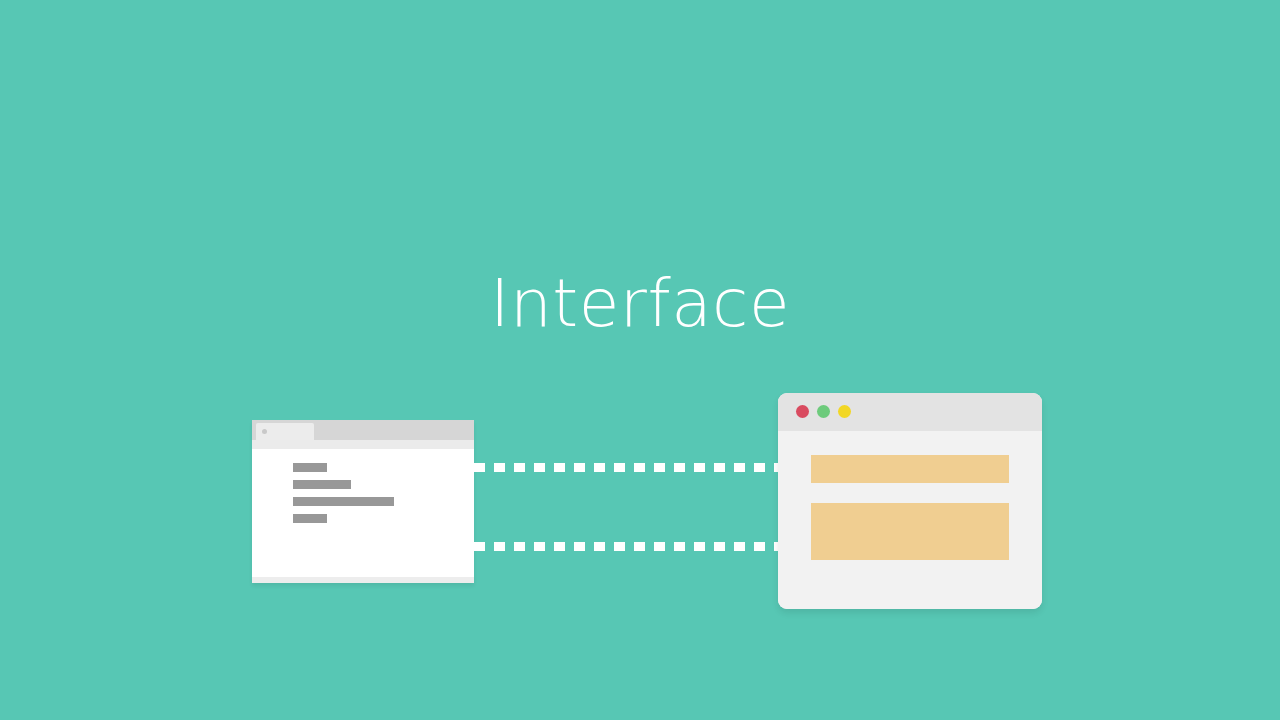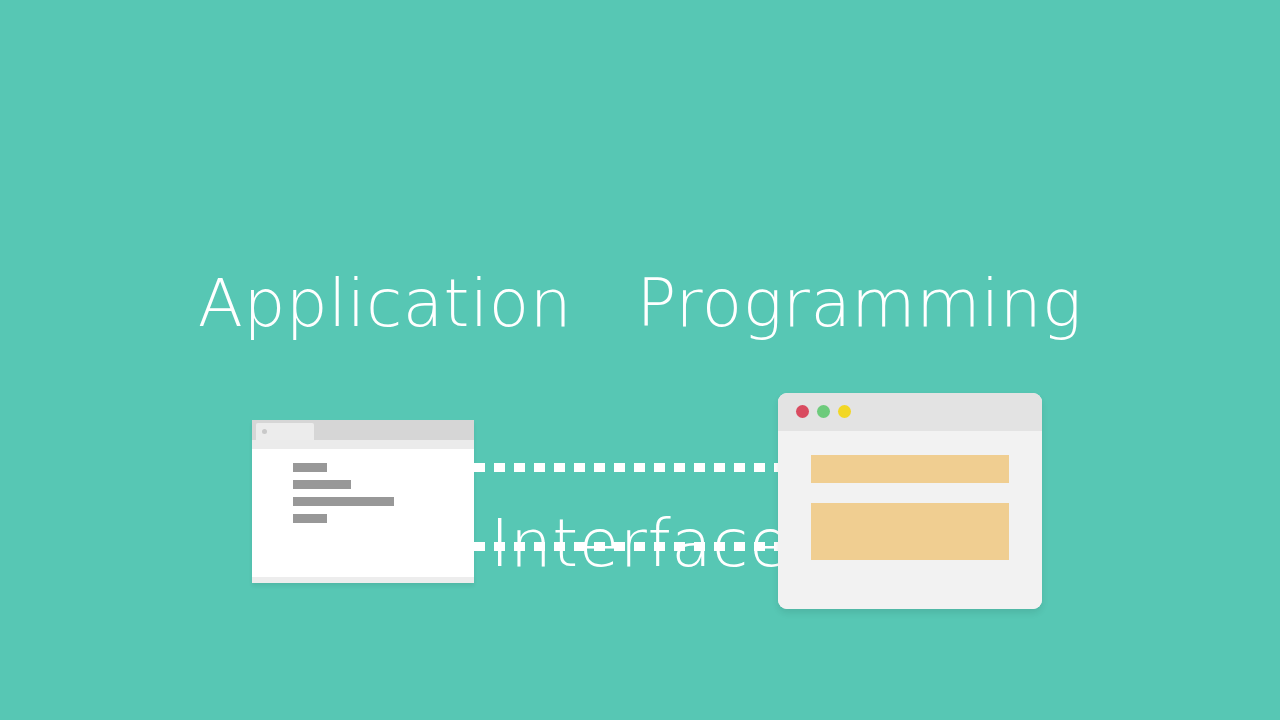--- a/index.html
+++ b/index.html
@@ -174,21 +174,20 @@
     width: 198px;
     height: 57px;
   }
 </style>
 </head>
 <body>
 
 <div id="scene">
 
   <div id="title-block">
-    <span id="title-line-1">Application   Programming</span>
     <span id="title-line-2">Interface</span>
   </div>
 
   <div id="left-window">
 
     <div id="left-titlebar">
       <div id="left-tab">
         <div id="left-tab-dot"></div>
       </div>
     </div>

